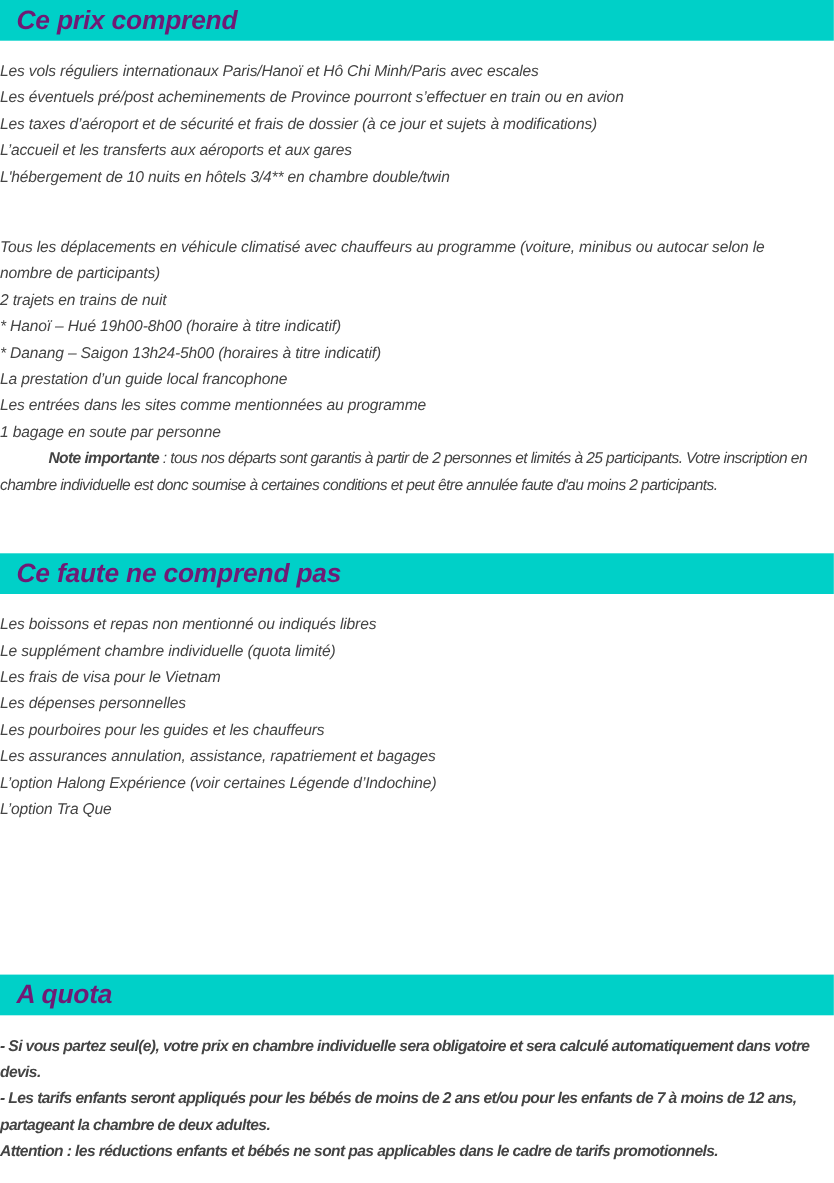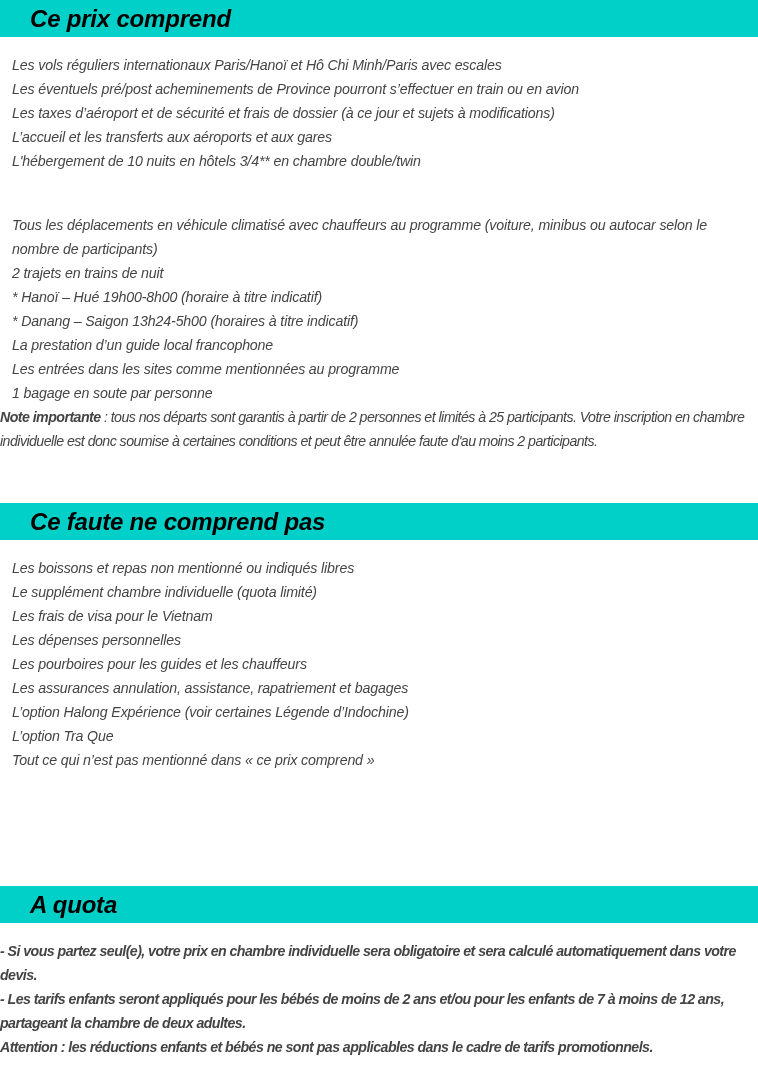--- a/index.html
+++ b/index.html
@@ -6,36 +6,36 @@
     body {
       width: 758px; height: 1075px; overflow: hidden; position: relative;
       font-family: "Liberation Sans", "DejaVu Sans", sans-serif;
       color: #444444;
     }
     .band {
       position: absolute; left: 0; width: 758px; height: 37px;
       background: #00d0c8;
     }
     .band h2 {
-      margin: 0; padding-left: 30px; line-height: 37px;
+      margin: 0; padding-left: 15px; line-height: 37px;
       font-size: 24px; font-weight: bold; font-style: italic;
-      color: #000000; letter-spacing: -0.2px;
+      color: #701a75; letter-spacing: -0.2px;
       font-family: "Liberation Sans", "DejaVu Sans", sans-serif;
     }
     .list {
-      position: absolute; left: 12px; width: 702px;
+      position: absolute; left: 0; width: 702px;
       margin: 0; padding: 0; list-style: none;
     }
     .list li, .para p {
       font-size: 14.2px; font-style: italic; line-height: 24px;
       color: #444444; margin: 0; padding: 0; letter-spacing: -0.15px;
     }
     .para { position: absolute; left: 0; width: 745px; }
     .para p.condensed { letter-spacing: -0.55px; }
-    .para b { font-weight: bold; }
+    .para b { font-weight: bold; padding-left: 44px; }
   </style>
 </head>
 <body>
 
 <div class="band" style="top:0;">
   <h2>Ce prix comprend</h2>
 </div>
 <ul class="list" style="top:53px;">
   <li>Les vols réguliers internationaux Paris/Hanoï et Hô Chi Minh/Paris avec escales</li>
   <li>Les éventuels pré/post acheminements de Province pourront s’effectuer en train ou en avion</li>
@@ -59,21 +59,20 @@
 </div>
 <ul class="list" style="top:556px;">
   <li>Les boissons et repas non mentionné ou indiqués libres</li>
   <li>Le supplément chambre individuelle (quota limité)</li>
   <li>Les frais de visa pour le Vietnam</li>
   <li>Les dépenses personnelles</li>
   <li>Les pourboires pour les guides et les chauffeurs</li>
   <li>Les assurances annulation, assistance, rapatriement et bagages</li>
   <li>L’option Halong Expérience (voir certaines Légende d’Indochine)</li>
   <li>L’option Tra Que</li>
-  <li>Tout ce qui n’est pas mentionné dans « ce prix comprend »</li>
 </ul>
 
 <div class="band" style="top:886px;">
   <h2>A quota</h2>
 </div>
 <div class="para" style="top:939px;font-weight:bold;">
   <p class="condensed">- Si vous partez seul(e), votre prix en chambre individuelle sera obligatoire et sera calculé automatiquement dans votre devis.</p>
   <p class="condensed">- Les tarifs enfants seront appliqués pour les bébés de moins de 2 ans et/ou pour les enfants de 7 à moins de 12 ans, partageant la chambre de deux adultes.</p>
   <p class="condensed">Attention : les réductions enfants et bébés ne sont pas applicables dans le cadre de tarifs promotionnels.</p>
 </div>

